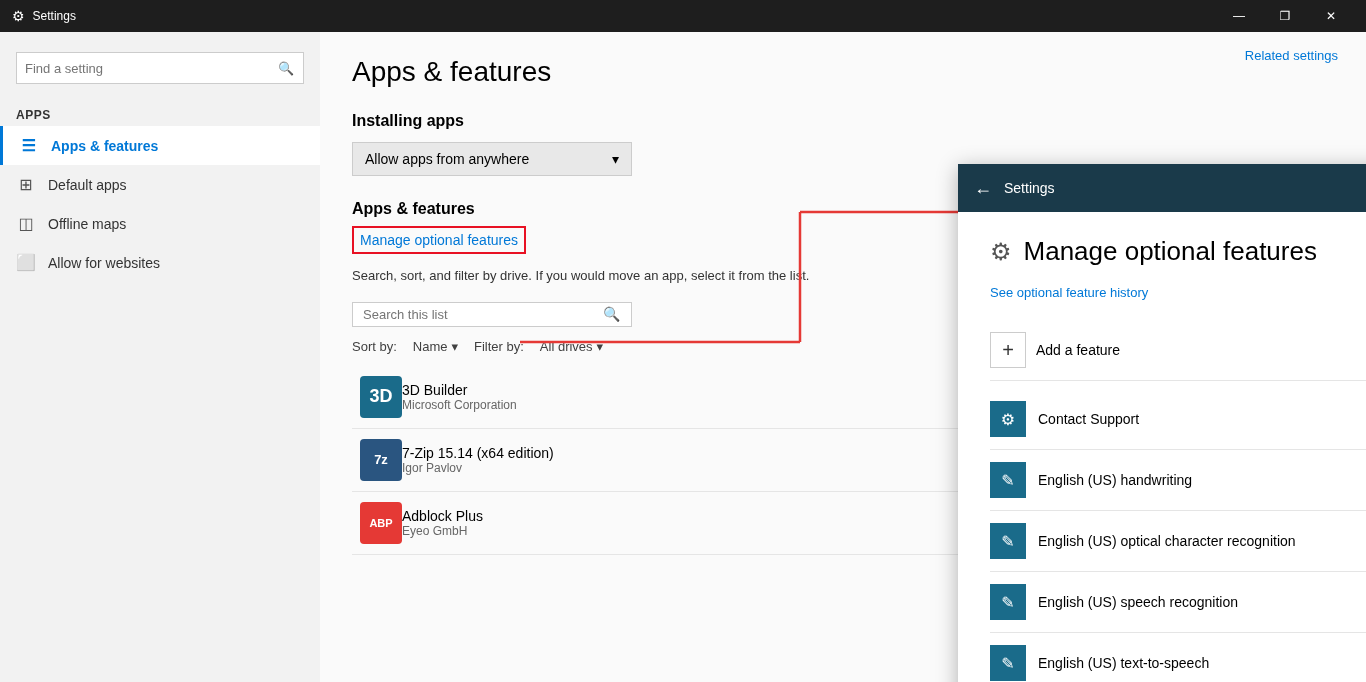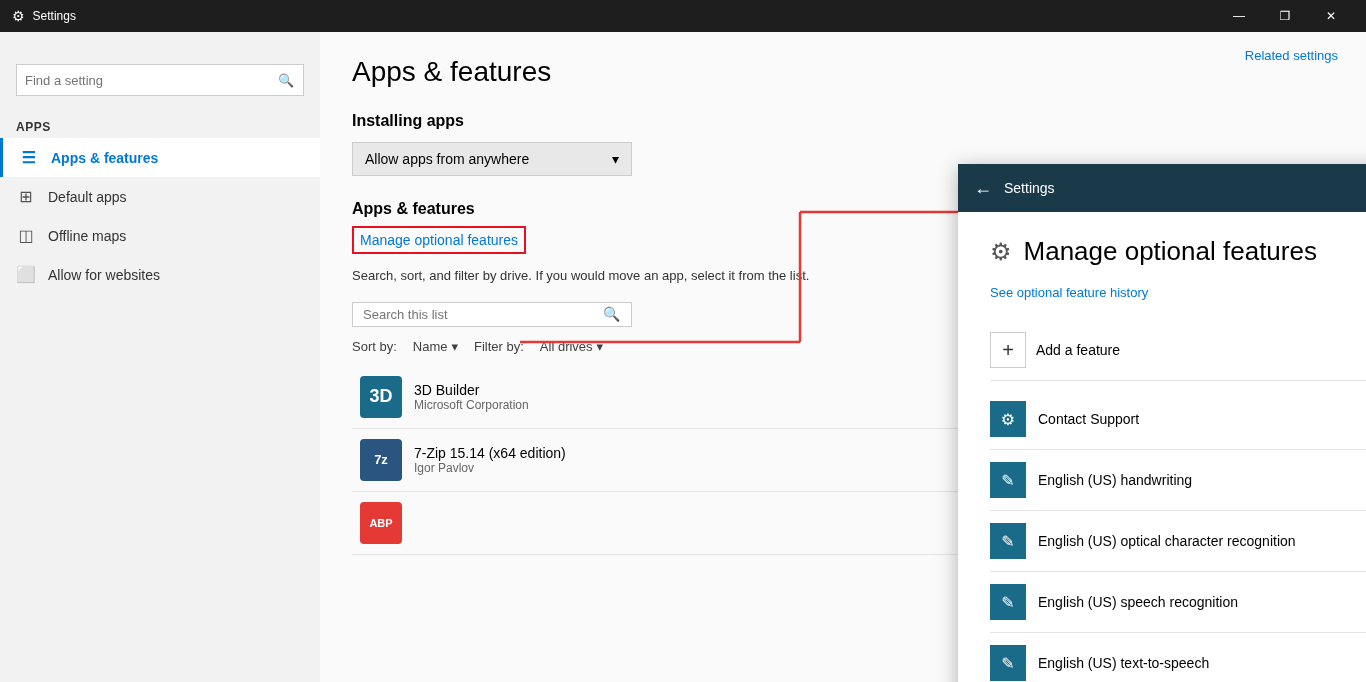--- a/index.html
+++ b/index.html
@@ -30,21 +30,21 @@
     
     .app-body { display: flex; flex: 1; overflow: hidden; }
 
     
     .sidebar {
       width: 320px;
       background: #f2f2f2;
       flex-shrink: 0;
       display: flex;
       flex-direction: column;
-      padding-top: 24px;
+      padding-top: 12px;
     }
     .sidebar-search {
       margin: 8px 16px 16px;
       display: flex;
       align-items: center;
       background: #fff;
       border: 1px solid #ccc;
       height: 32px;
       padding: 0 8px;
     }
@@ -173,21 +173,21 @@
     .sort-filter-btn {
       display: flex; align-items: flex-start; gap: 4px; cursor: pointer;
     }
 
     .app-list { margin-top: 8px; }
     .app-item {
       display: flex;
       align-items: center;
       padding: 10px 8px;
       border-bottom: 1px solid #e5e5e5;
-      gap: 12px;
+      gap: 0;
       cursor: pointer;
     }
     .app-icon-img {
       width: 42px; height: 42px;
       border-radius: 4px;
       display: flex; align-items: center; justify-content: center;
       font-size: 18px;
       font-weight: bold;
     }
     .app-info { flex: 1; }
@@ -397,20 +397,24 @@
       </div>
       <div class="app-item">
         <div class="app-icon-img" style="background:#2a5580;color:#fff;font-size:13px;">7z</div>
         <div class="app-info">
           <div class="app-name">7-Zip 15.14 (x64 edition)</div>
           <div class="app-publisher">Igor Pavlov</div>
         </div>
       </div>
       <div class="app-item">
         <div class="app-icon-img" style="background:#e53935;color:#fff;font-size:11px;">ABP</div>
+        <div class="app-info">
+          <div class="app-name">Adblock Plus</div>
+          <div class="app-publisher">Eyeo GmbH</div>
+        </div>
       </div>
     </div>
 
     
     <svg class="red-arrow-overlay" xmlns="http://www.w3.org/2000/svg">
 
       <line x1="200" y1="310" x2="480" y2="310" stroke="#e53935" stroke-width="2.5"></line>
       <line x1="480" y1="310" x2="480" y2="180" stroke="#e53935" stroke-width="2.5"></line>
       <line x1="480" y1="180" x2="640" y2="180" stroke="#e53935" stroke-width="2.5"></line>
 

